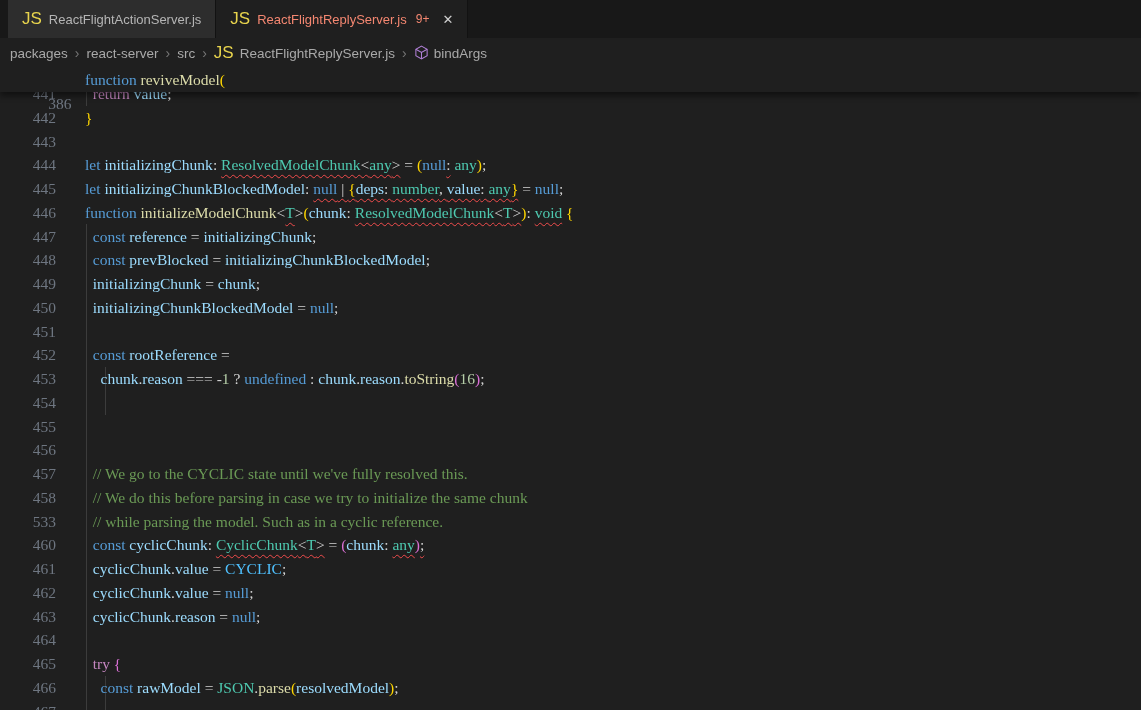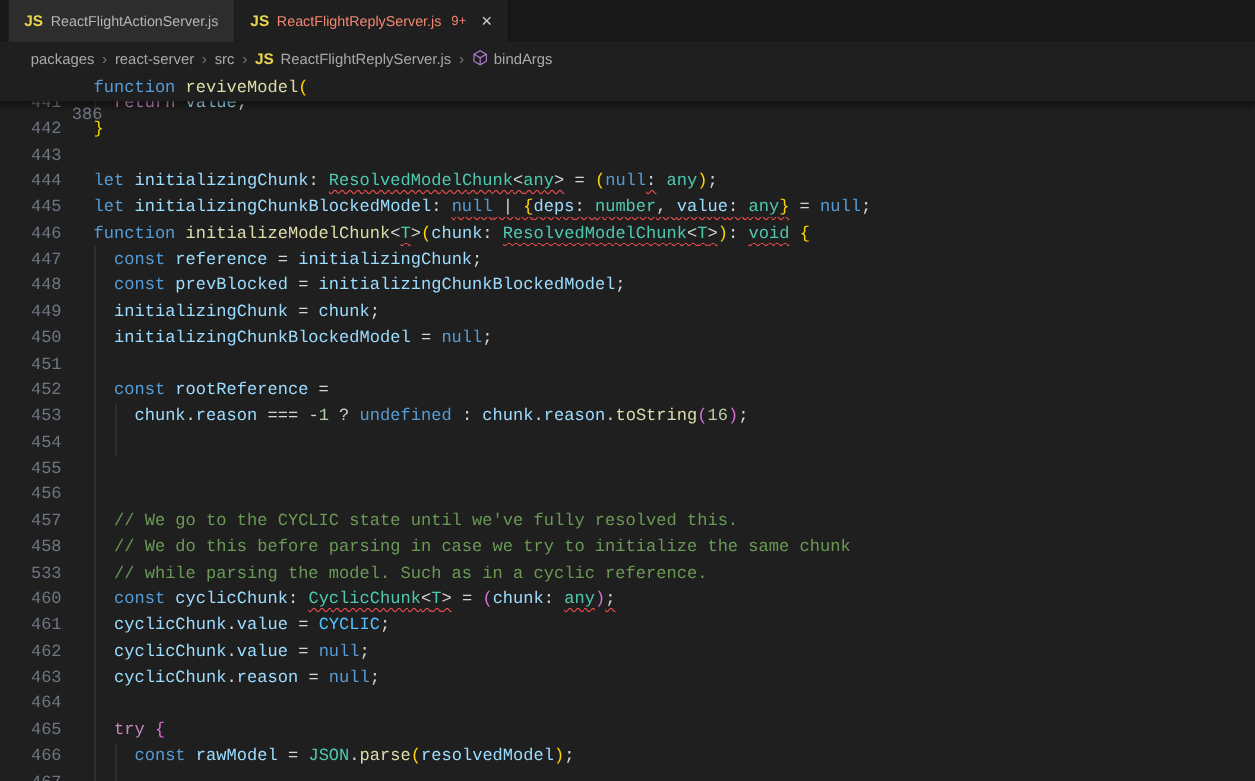--- a/index.html
+++ b/index.html
@@ -5,35 +5,35 @@
   * { margin:0; padding:0; box-sizing:border-box; }
   html,body { width:1141px; height:710px; overflow:hidden; background:#1f1f1f;
               font-family:"Liberation Sans", sans-serif; }
 
   
   .tabbar { display:flex; align-items:stretch; height:38px; background:#181818; padding-left:8px; }
   .tab { display:flex; align-items:center; gap:7px; padding:0 14px; font-size:13px;
          cursor:pointer; border-right:1px solid #121212; }
   .tab.inactive { background:#2d2d2d; color:#b5b5b5; }
   .tab.active   { background:#1f1f1f; color:#f48771; }
-  .js-badge { font-weight:bold; font-size:14px; color:#e8d44d; letter-spacing:0; }
+  .js-badge { font-weight:normal; font-size:17px; color:#e8d44d; letter-spacing:0; }
   .dirty-badge { color:#f48771; font-size:12px; margin-left:2px; }
   .close-btn { color:#cfcfcf; font-size:13px; margin-left:6px; line-height:1; }
 
   
   .breadcrumbs { display:flex; align-items:center; height:30px; background:#1f1f1f;
-                 padding-left:28px; font-size:13.5px; color:#a9a9a9; }
+                 padding-left:10px; font-size:13.5px; color:#a9a9a9; }
   .crumb { cursor:pointer; }
   .crumb-sep { color:#767676; margin:0 7px; font-size:14px; }
   .crumb .js-badge { margin-right:6px; }
   .symbol-method-icon { width:15px; height:15px; margin-right:5px; display:inline-block; vertical-align:-2px; }
 
   
   .editor { position:relative; height:642px; background:#1f1f1f; overflow:hidden;
-            font-family:Liberation Mono, monospace; font-size:15.5px; }
+            font-family:Liberation Serif, serif; font-size:15.5px; }
   .rows { position:absolute; top:14px; left:0; right:0; z-index:1; }
   .row { position:relative; height:23.75px; line-height:23.75px; white-space:pre; }
   .ln { display:inline-block; width:56px; text-align:right; color:#6e7681; }
   .code { position:absolute; left:85px; top:0; white-space:pre; }
 
   .sticky { position:absolute; top:0; left:0; right:0; height:24px; line-height:24px;
             background:#1f1f1f; z-index:3; box-shadow:0 4px 6px rgba(0,0,0,.45); white-space:pre; }
 
   .guide { position:absolute; width:1px; background:#3c3c3c; z-index:0; }
   #guide-441   { left:86px;  top:14px;  height:24px; }

